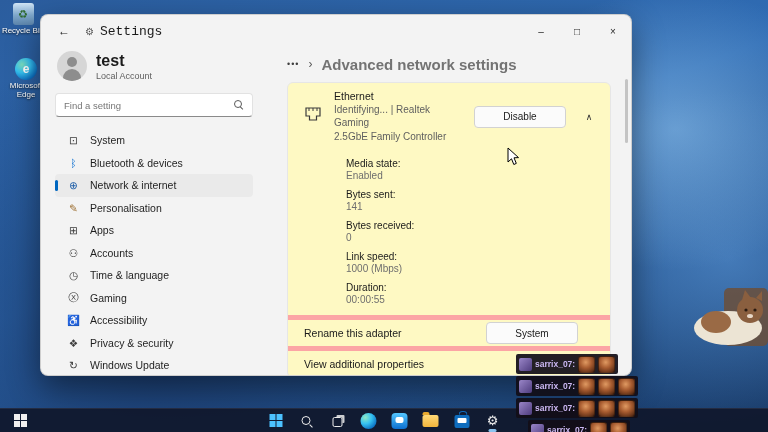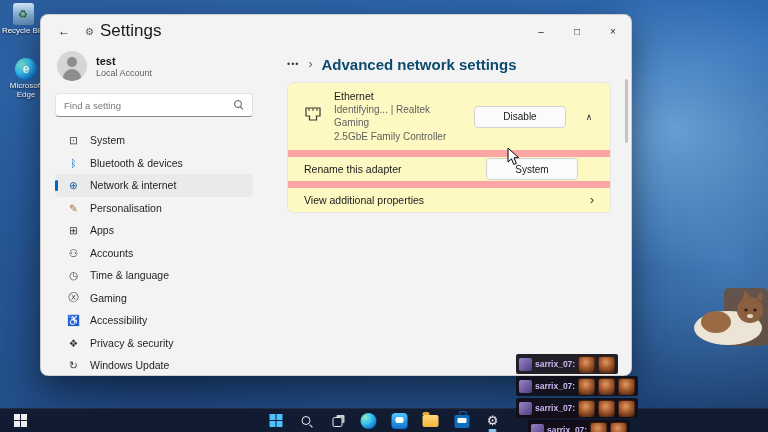--- a/index.html
+++ b/index.html
@@ -19,31 +19,31 @@
   .di-recycle { left:0; top:3px; }
   .di-edge { left:3px; top:58px; }
   .recycle-glyph { width:21px; height:22px; border-radius:3px; background:linear-gradient(180deg,#cfe4f5 0%, #7fa8cc 55%, #5d86ad 100%); display:flex; align-items:center; justify-content:center; font-size:11px; color:#2d6a2d; }
   .edge-glyph { width:22px; height:22px; border-radius:50%; background:radial-gradient(circle at 32% 30%, #7de0c0 0%, #35c1f1 38%, #0b6fc2 75%, #0a4f92 100%); display:flex; align-items:center; justify-content:center; color:#fff; font-weight:bold; font-size:12px; }
 
   
   .win { position:absolute; left:40px; top:14px; width:592px; height:362px; background:#f3f3f3; border-radius:8px; box-shadow:0 12px 32px rgba(0,0,0,.45); z-index:10; overflow:hidden; border:1px solid rgba(0,0,0,.15); }
   .titlebar { height:32px; display:flex; align-items:center; padding-left:10px; }
   .back-btn { width:26px; height:24px; display:flex; align-items:center; justify-content:center; font-size:12px; color:#1a1a1a; border-radius:4px; }
   .app-icon { font-size:10px; color:#555; margin:0 6px 0 8px; }
-  .title-text { font-size:17px; color:#1a1a1a; }
+  .title-text { font-size:13px; color:#1a1a1a;font-family:Liberation Mono, monospace; }
   .tspace { flex:1; }
   .win-ctrl { width:36px; height:32px; display:flex; align-items:center; justify-content:center; font-size:10px; color:#2b2b2b; }
 
   
   .sidebar { position:absolute; left:0; top:32px; width:226px; bottom:0; padding:2px 14px; }
   .profile { display:flex; align-items:center; gap:9px; margin:2px 0 12px 2px; }
   .avatar { width:30px; height:30px; border-radius:50%; background:#d6d6d6; position:relative; overflow:hidden; }
   .avatar .head { position:absolute; left:10px; top:6px; width:10px; height:10px; border-radius:50%; background:#8d8d8d; }
   .avatar .torso { position:absolute; left:6px; top:18px; width:18px; height:12px; border-radius:9px 9px 0 0; background:#8d8d8d; }
-  .p-name { font-size:11px; font-weight:700; color:#1b1b1b; }
+  .p-name { font-size:16px; font-weight:700; color:#1b1b1b; }
   .p-type { font-size:9px; color:#5f5f5f; margin-top:1px; }
   .searchbox { height:24px; background:#fff; border:1px solid #e2e2e2; border-bottom:1px solid #8a8a8a; border-radius:4px; display:flex; align-items:center; padding:0 8px; }
   .searchbox input { flex:1; border:none; outline:none; background:transparent; font-size:9.5px; color:#333; font-family:inherit; }
   .searchbox input::placeholder { color:#767676; }
   .mag { position:relative; width:10px; height:10px; }
   .mag::before { content:""; position:absolute; left:0; top:0; width:6px; height:6px; border:1.2px solid #5a5a5a; border-radius:50%; }
   .mag::after { content:""; position:absolute; left:6px; top:6px; width:4px; height:1.2px; background:#5a5a5a; transform:rotate(45deg); transform-origin:left center; }
   .nav { margin-top:12px; }
   .nav-item { position:relative; height:22.5px; display:flex; align-items:center; gap:10px; padding-left:12px; border-radius:4px; font-size:10.5px; color:#1f1f1f; }
   .nav-item.selected { background:#eaeaea; }
@@ -51,34 +51,34 @@
   .nav-ic { width:13px; text-align:center; font-size:10.5px; color:#3d3d3d; }
   .nav-item:nth-child(2) .nav-ic { color:#0a6ed1; }
   .nav-item:nth-child(3) .nav-ic { color:#1f5fa8; }
   .nav-item:nth-child(4) .nav-ic { color:#9a6a2a; }
 
   
   .main { position:absolute; left:226px; top:32px; right:0; bottom:0; padding:6px 20px 0 20px; }
   .breadcrumb { display:flex; align-items:center; gap:9px; height:22px; }
   .crumb-dots { font-size:9px; color:#3f3f3f; letter-spacing:1px; }
   .crumb-sep { font-size:12px; color:#5a5a5a; }
-  .page-title { font-size:15px; font-weight:700; color:#0c4a6e; }
+  .page-title { font-size:15px; font-weight:700; color:#737373; }
   .section-heading { margin-top:12px; font-size:10.5px; font-weight:700; color:#1a1a1a; }
   .card { margin-top:7px; background:#fef9c3; border:1px solid #e6e6e6; border-radius:6px; }
   .adapter-header { display:flex; align-items:center; gap:10px; padding:7px 8px 7px 14px; }
   .eth-icon { flex:0 0 22px; }
   .adapter-text { flex:1; }
   .adapter-name { font-size:10.5px; color:#1a1a1a; }
   .adapter-desc { font-size:10px; color:#5f5f5f; line-height:1.3; margin-top:1px; }
   .btn { height:22px; min-width:92px; background:#fbfbfb; border:1px solid #d2d2d2; border-radius:4px; font-size:10px; color:#1a1a1a; display:flex; align-items:center; justify-content:center; }
   .chev-up { width:26px; text-align:center; font-size:9px; color:#333; }
   .details { padding:8px 16px 2px 58px; }
   .d-label { font-size:10px; color:#1a1a1a; margin-bottom:1px; }
   .d-value { font-size:10px; color:#6e6e6e; margin-bottom:8px; }
-  .row-line { border-top:7px solid #fca5a5; display:flex; align-items:center; padding:0 8px 0 16px; height:31px; }
+  .row-line { border-top:5px solid #fca5a5; display:flex; align-items:center; padding:0 8px 0 16px; height:31px; }
   .row-label { flex:1; font-size:10.5px; color:#1a1a1a; }
   .chev-right { width:20px; text-align:center; font-size:12px; color:#333; }
   .scrollbar { position:absolute; right:3px; top:64px; width:3px; height:64px; border-radius:2px; background:#c4c4c4; }
 
   
   .taskbar { position:absolute; left:0; right:0; bottom:0; height:24px; background:rgba(16,24,44,.93); border-top:1px solid rgba(255,255,255,.08); z-index:20; }
   .winlogo-left { position:absolute; left:14px; top:5px; width:13px; height:13px; display:grid; grid-template-columns:6px 6px; grid-template-rows:6px 6px; gap:1px; }
   .winlogo-left span { background:#f0f0f0; }
   .tb-center { position:absolute; left:50%; transform:translateX(-50%); top:0; height:100%; display:flex; align-items:center; gap:9px; }
   .tb-icon { position:relative; width:22px; height:22px; border-radius:4px; display:flex; align-items:center; justify-content:center; }
@@ -216,20 +216,32 @@
         </span>
         <div class="adapter-text">
           <div class="adapter-name">Ethernet</div>
           <div class="adapter-desc">Identifying... | Realtek Gaming</div>
           <div class="adapter-desc">2.5GbE Family Controller</div>
         </div>
         <div class="btn">Disable</div>
         <div class="chev-up">∧</div>
       </div>
 
+      <div class="details">
+        <div class="d-label">Media state:</div>
+        <div class="d-value">Enabled</div>
+        <div class="d-label">Bytes sent:</div>
+        <div class="d-value">141</div>
+        <div class="d-label">Bytes received:</div>
+        <div class="d-value">0</div>
+        <div class="d-label">Link speed:</div>
+        <div class="d-value">1000 (Mbps)</div>
+        <div class="d-label">Duration:</div>
+        <div class="d-value">00:00:55</div>
+      </div>
 
       <div class="row-line">
         <div class="row-label">Rename this adapter</div>
         <div class="btn" style="margin-right:24px;">System</div>
       </div>
       <div class="row-line">
         <div class="row-label">View additional properties</div>
         <div class="chev-right">›</div>
       </div>
     </div>

